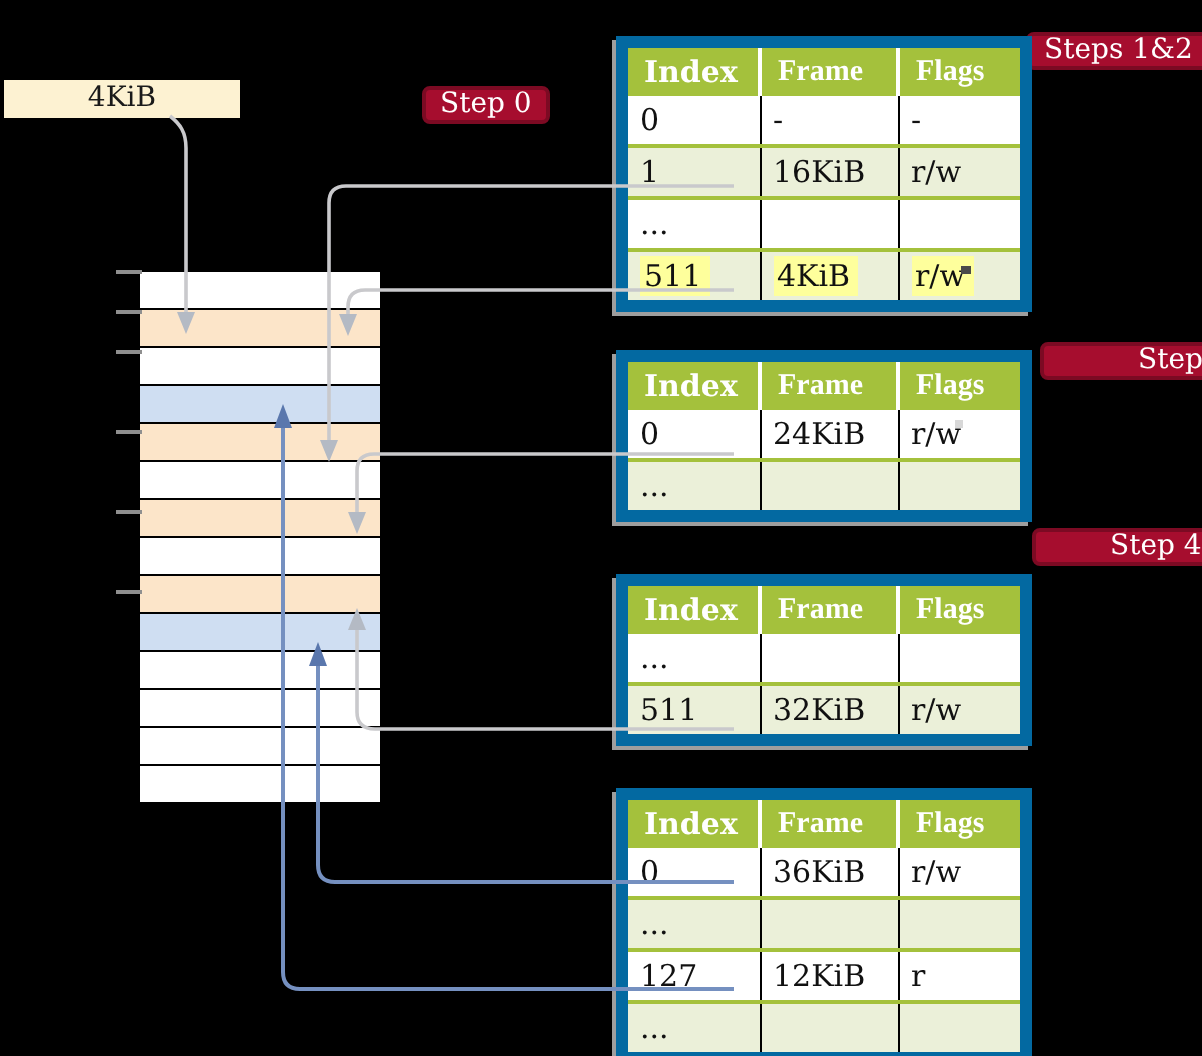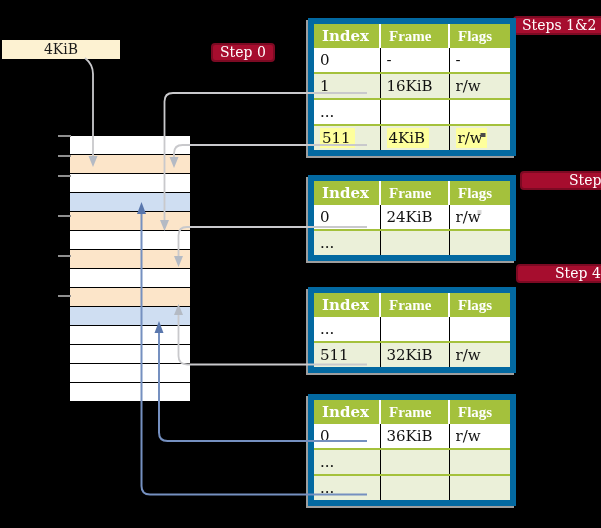--- a/index.html
+++ b/index.html
@@ -188,20 +188,25 @@
         <tr>
           <td><span>0</span></td>
           <td><span>36KiB</span></td>
           <td><span>r/w</span></td>
         </tr>
         <tr class="shade">
           <td><span>...</span></td>
           <td><span></span></td>
           <td><span></span></td>
         </tr>
+        <tr>
+          <td><span>127</span></td>
+          <td><span>12KiB</span></td>
+          <td><span>r</span></td>
+        </tr>
         <tr class="shade">
           <td><span>...</span></td>
           <td><span></span></td>
           <td><span></span></td>
         </tr>
       </tbody>
     </table>
   </div>
 
   <svg id="overlay" width="601" height="528" viewBox="0 0 601 528">

